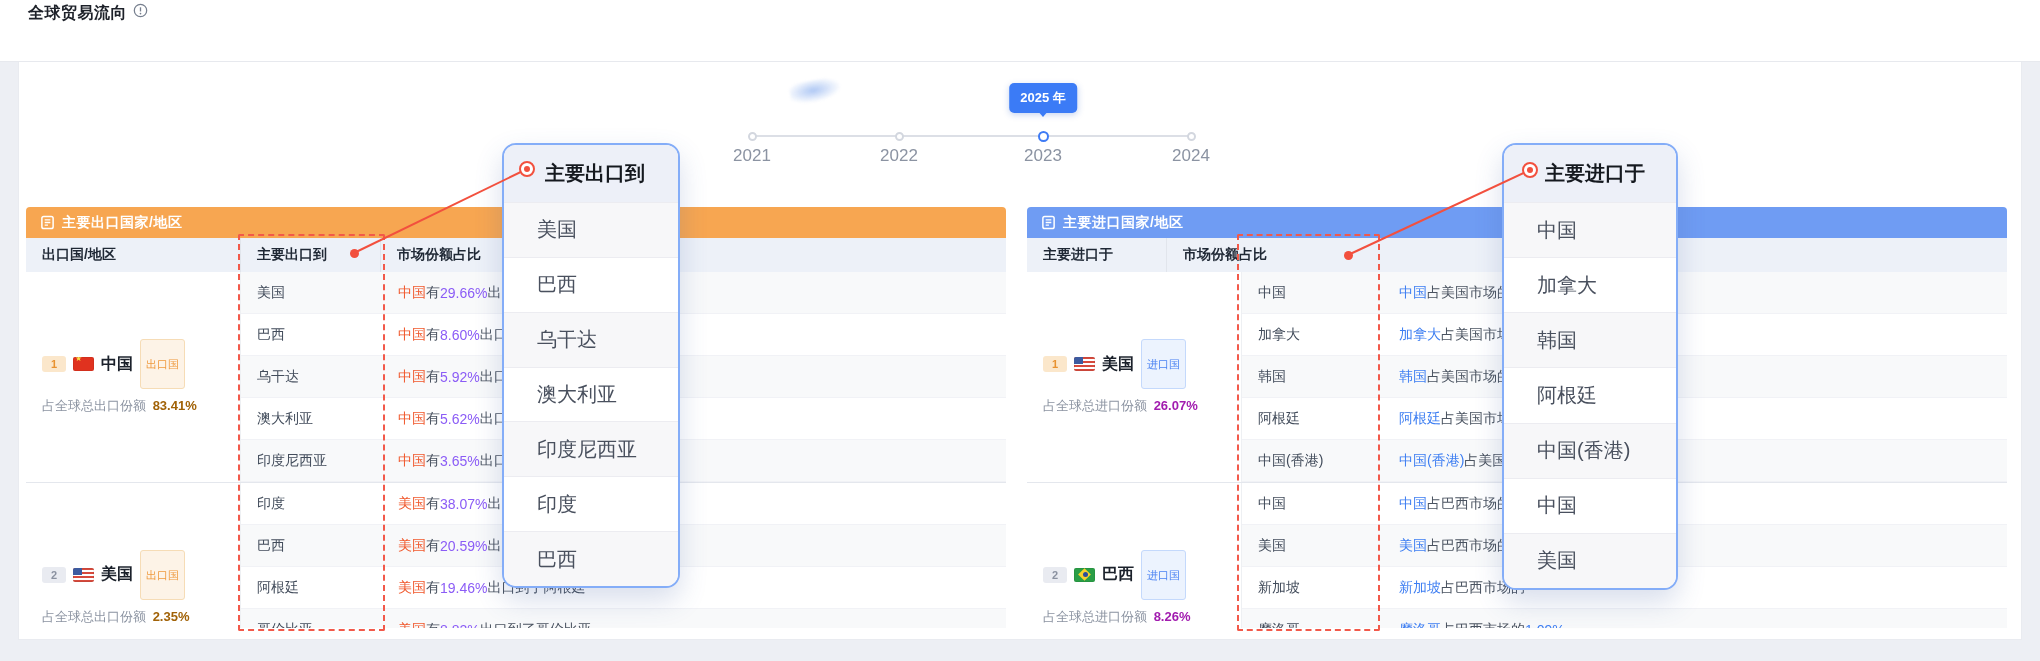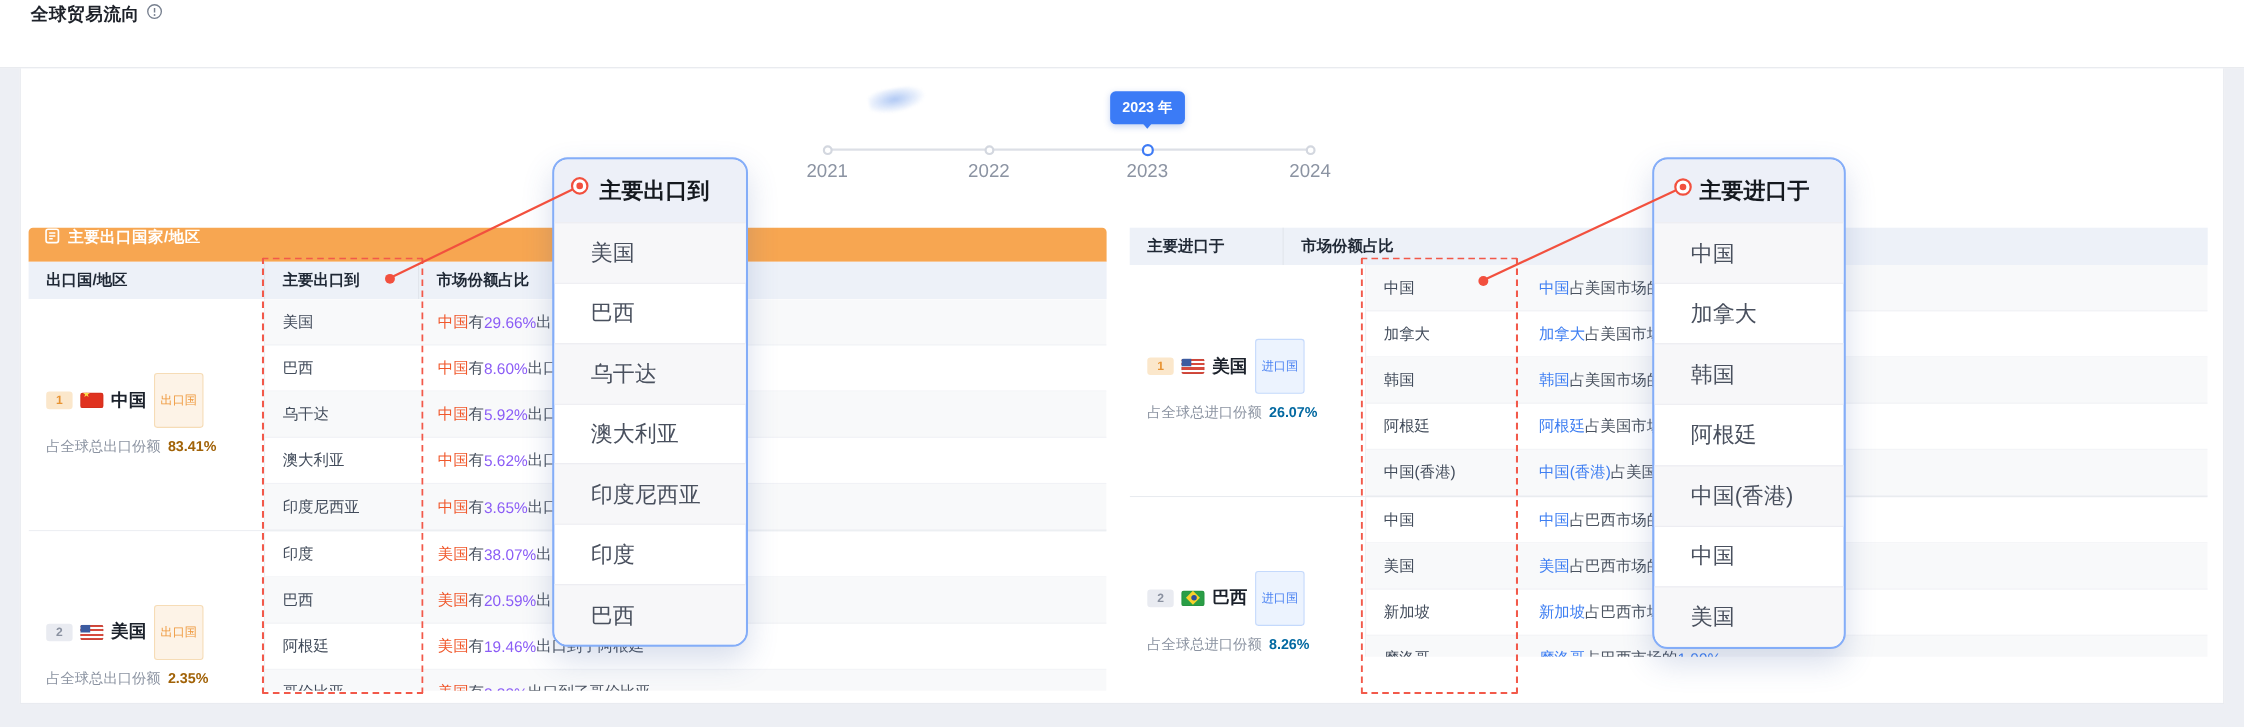--- a/index.html
+++ b/index.html
@@ -26,39 +26,39 @@
   .dot { position:absolute; width:9px; height:9px; border-radius:50%; background:#fff; border:2px solid #d3d7df; z-index:4; }
   .dot.active { width:11px; height:11px; border-color:#3e7bf5; }
   .year-label { position:absolute; top:146px; transform:translateX(-50%); font-size:17px; color:#8b93a2; z-index:3; }
   .tooltip { position:absolute; top:83px; transform:translateX(-50%); background:#3b7bf6; color:#fff; font-size:13px; font-weight:700;
              padding:6px 11px; border-radius:5px; z-index:8; white-space:nowrap; box-shadow:0 2px 6px rgba(40,90,200,.25); }
   .tooltip-arrow { position:absolute; top:110px; width:0; height:0; border-left:6px solid transparent; border-right:6px solid transparent;
                    border-top:7px solid #3b7bf6; transform:translateX(-50%); z-index:8; }
 
   
   .ttable { position:absolute; top:207px; width:980px; z-index:1; }
-  .tbar { height:31px; display:flex; gap:7px; padding-left:14px; border-radius:4px 4px 0 0; }
+  .tbar { height:31px; display:flex; align-items:center; gap:7px; padding-left:14px; border-radius:4px 4px 0 0; }
   .export .tbar { background:#f7a651; }
   .import .tbar { background:#6f9cf3; }
   .tbar-label { color:#fff; font-size:14px; font-weight:700; letter-spacing:.5px; }
   .thead { height:34px; display:flex; background:#edf1f8; }
   .th { display:flex; align-items:center; padding-left:16px; font-size:14px; font-weight:700; color:#1f2835; }
   .th1 { width:215px; border-right:1px solid #e1e5ec; }
   .th2 { width:140px; border-right:1px solid #e1e5ec; }
   .th3 { flex:1; }
   .tbody { height:356px; overflow:hidden; position:relative; background:#fff; }
   .group { display:flex; height:210px; }
   .group + .group { border-top:1px solid #e4e7ed; }
   .gcell { width:215px; border-right:1px solid #eef0f3; display:flex; flex-direction:column; justify-content:center; padding-left:16px; gap:8px; background:#fff; }
   .gline1 { display:flex; align-items:center; gap:7px; }
   .gcountry { font-size:16px; font-weight:700; color:#1b212b; }
   .gline2 { font-size:13px; color:#8b93a1; }
   .gval { font-weight:700; margin-left:3px; }
   .export .gval { color:#a16207; }
-  .import .gval { color:#0369a1; }
+  .import .gval { color:#a21caf; }
   .grows { flex:1; display:flex; flex-direction:column; }
   .trow { height:42px; display:flex; border-bottom:1px solid #f1f2f6; }
   .trow.stripe { background:#f8f9fa; }
   .c2 { width:140px; display:flex; align-items:center; padding-left:16px; font-size:14px; color:#424c5b; }
   .c3 { flex:1; display:flex; align-items:center; padding-left:17px; font-size:14px; color:#4a5360; white-space:nowrap; }
   .export .seg-c1 { color:#f0582c; }
   .export .seg-c2 { color:#8b5cf6; }
   .import .seg-c1, .import .seg-c2 { color:#3d7ef2; }
   .seg-t1, .seg-t2 { color:#4a5360; }
 
@@ -129,21 +129,21 @@
       <div class="dot" style="left: 894.5px; top: 131.5px;"></div>
       <div class="dot active" style="left: 1037.5px; top: 130.5px;"></div>
       <div class="dot" style="left: 1186.5px; top: 131.5px;"></div>
     </div>
   <div id="yearLabels">
       <div class="year-label" style="left: 752px;">2021</div>
       <div class="year-label" style="left: 899px;">2022</div>
       <div class="year-label" style="left: 1043px;">2023</div>
       <div class="year-label" style="left: 1191px;">2024</div>
     </div>
-  <div class="tooltip" style="left:1043px;">2023 年</div>
+  <div class="tooltip" style="left:1043px;">2025 年</div>
   <div class="tooltip-arrow" style="left:1043px;"></div>
 
   <div class="ttable export" style="left:26px;">
     <div class="tbar">
       <svg width="15" height="15" viewBox="0 0 16 16">
         <rect x="2" y="1.5" width="12" height="13" rx="2" fill="none" stroke="#fff" stroke-width="1.6"></rect>
         <path d="M5 5.2h6M5 8h6M5 10.8h3.5" stroke="#fff" stroke-width="1.4" fill="none"></path>
       </svg>
       <span class="tbar-label">主要出口国家/地区</span>
     </div>
@@ -269,20 +269,27 @@
                 <span class="seg-c2">8.82%</span>
                 <span class="seg-t2"> 出口到了哥伦比亚</span>
     </div>
   </div>
 </div>
   </div>
 </div>
   </div>
 
   <div class="ttable import" style="left:1027px;">
+    <div class="tbar">
+      <svg width="15" height="15" viewBox="0 0 16 16">
+        <rect x="2" y="1.5" width="12" height="13" rx="2" fill="none" stroke="#fff" stroke-width="1.6"></rect>
+        <path d="M5 5.2h6M5 8h6M5 10.8h3.5" stroke="#fff" stroke-width="1.4" fill="none"></path>
+      </svg>
+      <span class="tbar-label">主要进口国家/地区</span>
+    </div>
     <div class="thead">
       <div class="th th2">主要进口于</div>
       <div class="th th3">市场份额占比</div>
     </div>
     <div class="tbody" id="importBody">
   <div class="group">
     <div class="gcell">
       <div class="gline1">
         <span class="rank r1">1</span>
         <span class="flag us"></span>

